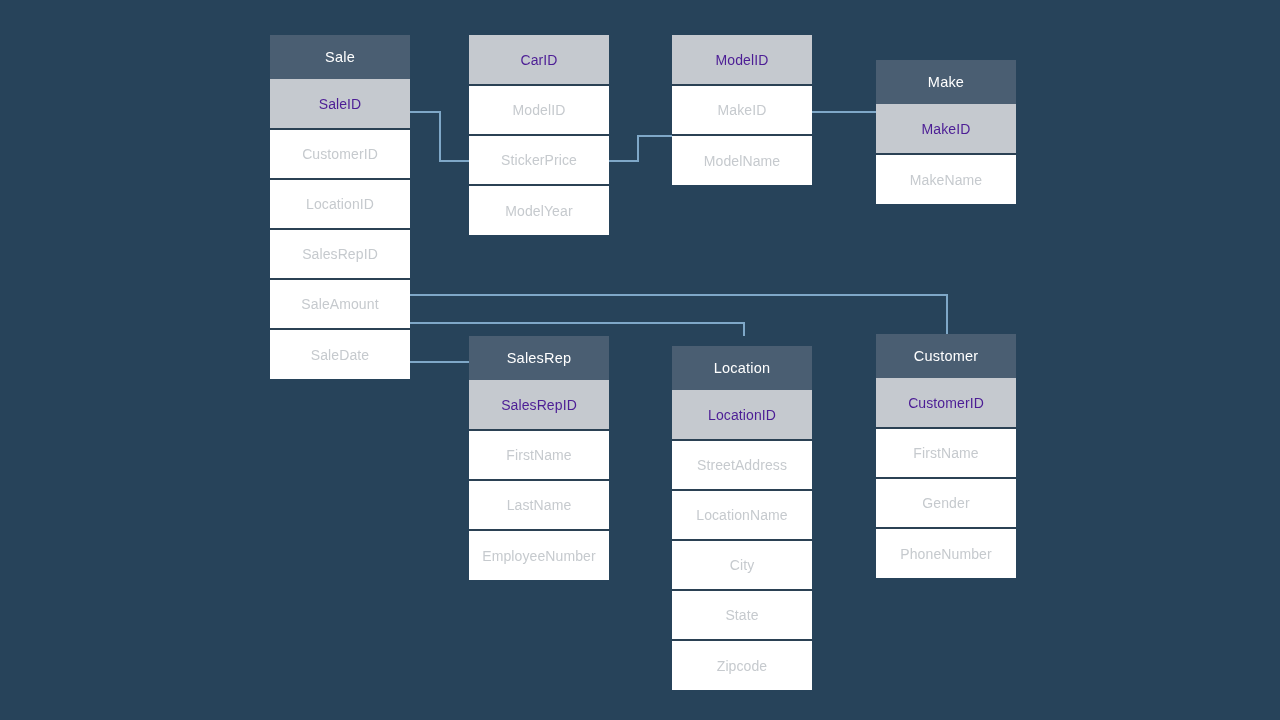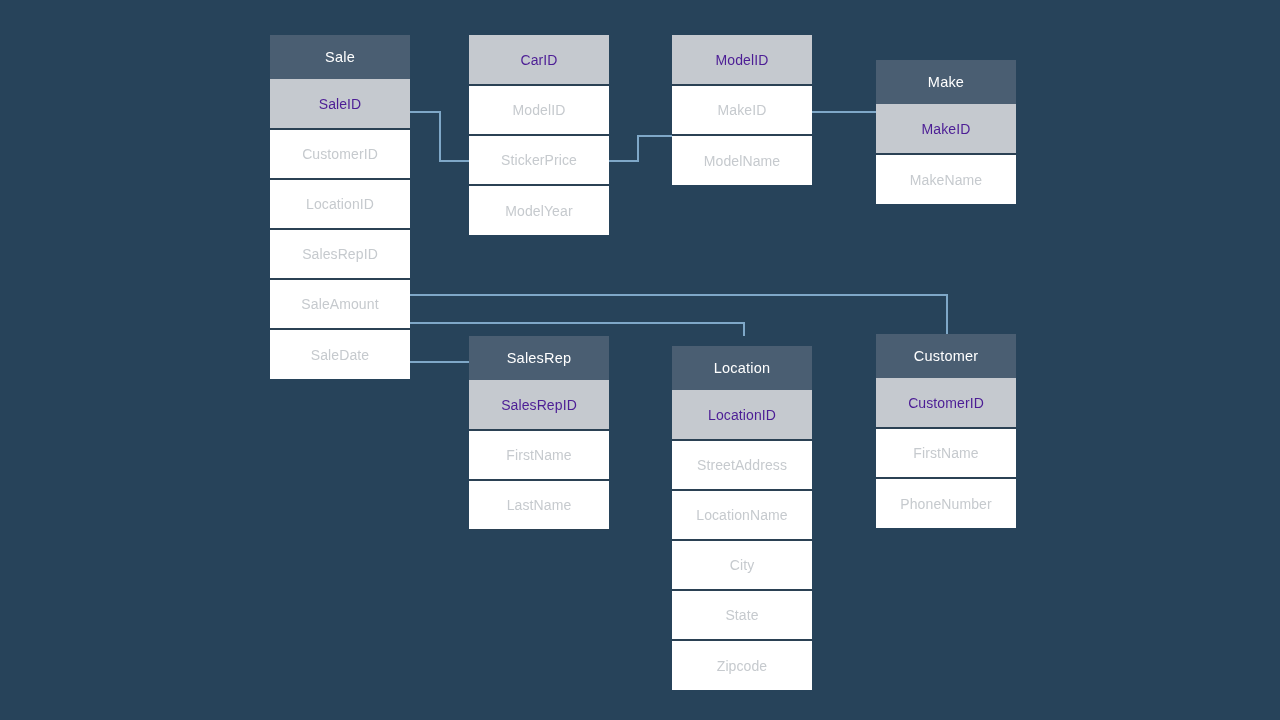--- a/index.html
+++ b/index.html
@@ -103,29 +103,31 @@
     <div class="entity" style="left: 876px; top: 35px; margin-top: 25px;">
       <div class="entity-header">Make</div>
       <div class="field pk">MakeID</div>
       <div class="field last">MakeName</div>
     </div>
     <div class="entity" style="left: 469px; top: 336px;">
       <div class="entity-header">SalesRep</div>
       <div class="field pk">SalesRepID</div>
       <div class="field">FirstName</div>
       <div class="field">LastName</div>
+      <div class="field last">EmployeeNumber</div>
     </div>
     <div class="entity" style="left: 672px; top: 334px; margin-top: 12px;">
       <div class="entity-header">Location</div>
       <div class="field pk">LocationID</div>
       <div class="field">StreetAddress</div>
       <div class="field">LocationName</div>
       <div class="field">City</div>
       <div class="field">State</div>
       <div class="field last">Zipcode</div>
     </div>
     <div class="entity" style="left: 876px; top: 334px; border-radius: 6px;">
       <div class="entity-header">Customer</div>
       <div class="field pk">CustomerID</div>
       <div class="field">FirstName</div>
+      <div class="field">Gender</div>
       <div class="field last">PhoneNumber</div>
     </div>
   </div>
 
 </body></html>

